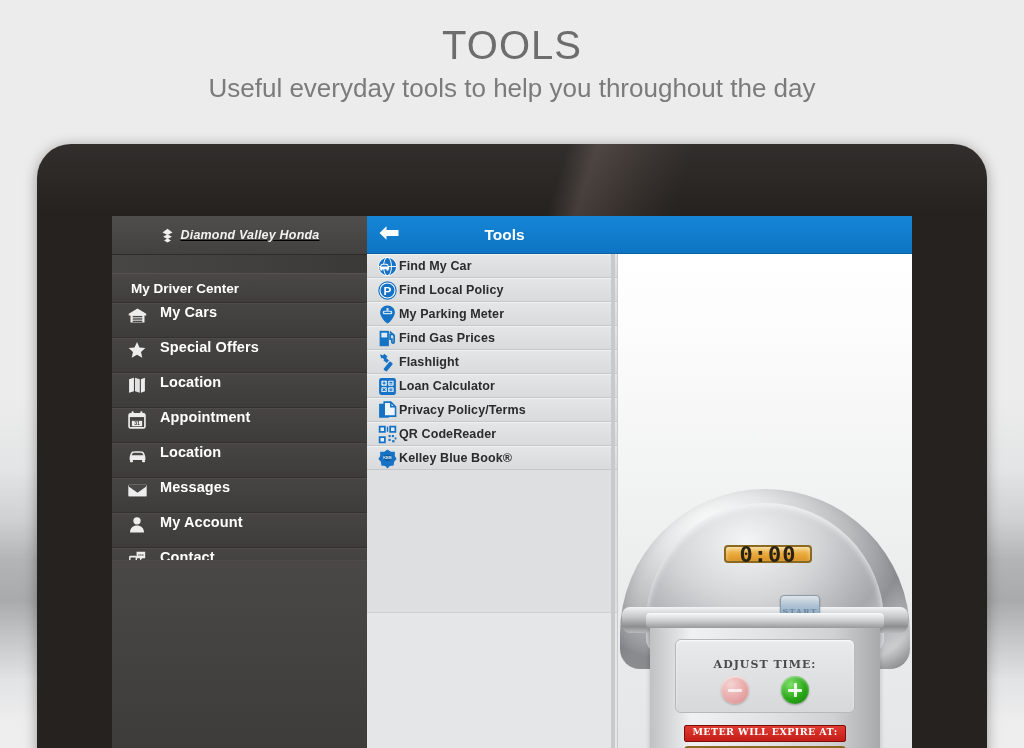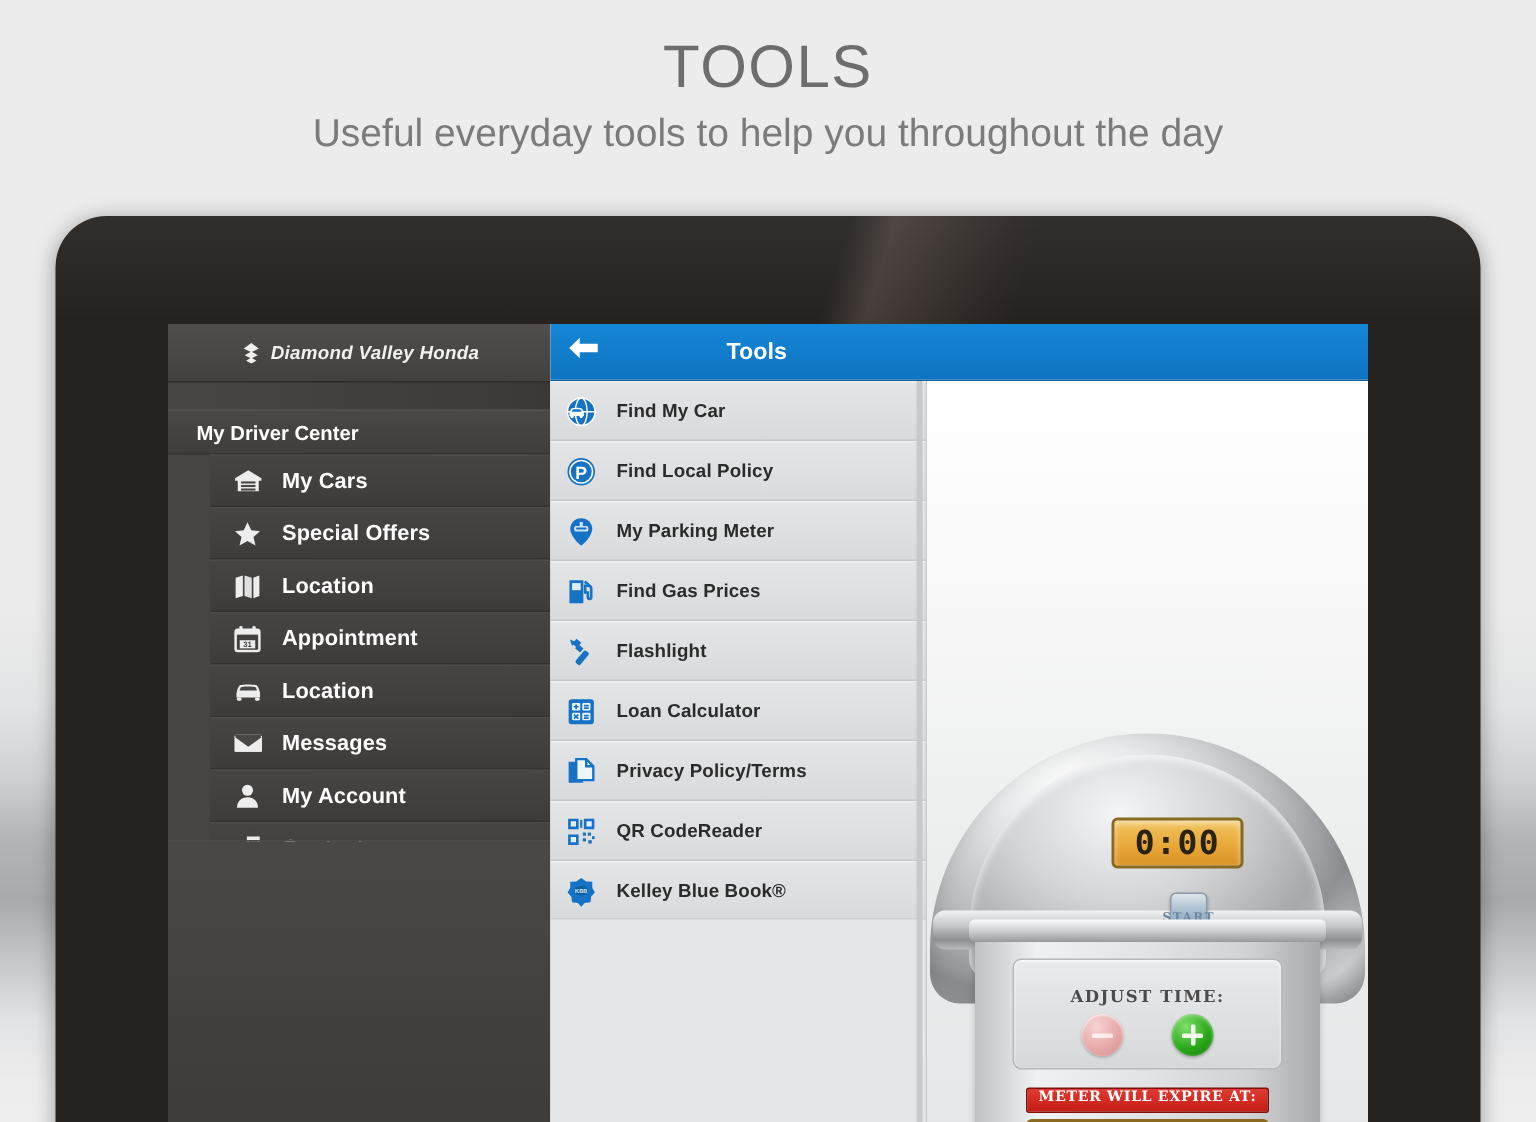--- a/index.html
+++ b/index.html
@@ -57,40 +57,40 @@
   .sidebar{
     width:255px; height:568px; flex:0 0 255px;
     background:linear-gradient(to right,#484645,#413f3e 60%,#3b3938);
     position:relative;
   }
   .brand{
     height:39px; display:flex; align-items:center; justify-content:center;
     background:linear-gradient(to bottom,#504e4d,#434140);
     border-bottom:1px solid #2e2c2b;
     gap:6px;
+    text-decoration:underline;
   }
   .brand-logo{ width:15px; height:15px; display:block; }
   .brand-name{
     color:#f1f1f1; font-size:12.5px; font-style:italic; font-weight:700;
     letter-spacing:.2px;
   }
   .drivercenter{
     height:30px; display:flex; align-items:center; padding-left:19px;
     color:#fff; font-size:13.5px; font-weight:700;
     background:linear-gradient(to bottom,#4a4847,#403e3d);
     border-bottom:1px solid #343231;
     border-top:1px solid #56534f;
     margin-top:18px;
   }
   .nav-item{
-    height:35px; display:flex; align-items:center; padding-left:14px;
+    height:35px; display:flex; align-items:flex-start; padding-left:14px;
     border-bottom:1px solid #343231; border-top:1px solid #4e4b4a;
     background:linear-gradient(to bottom,#474544,#3e3c3b);
     gap:12px;
-    margin-left:28px;
   }
   .nav-item.selected{
     background:linear-gradient(to bottom,#55524f,#46443f);
   }
   .nav-ico{ width:22px; height:22px; display:flex; align-items:center; justify-content:center; flex:0 0 22px; }
   .nav-ico svg{ display:block; }
   .nav-label{ color:#fff; font-size:14.5px; font-weight:700; letter-spacing:.1px; }
   .sidebar-fill{
     position:absolute; left:0; right:0; top:344px; bottom:0;
     background:linear-gradient(to bottom,#4a4847,#3c3a39);
@@ -114,21 +114,21 @@
     position:absolute; left:0; right:0; text-align:center;
     color:#fff; font-size:15.5px; font-weight:700;
     transform:translateX(-135px);
   }
   .content{ display:flex; height:530px; }
   .toollist{
     width:251px; flex:0 0 251px; background:#dedfe0;
     position:relative; border-right:1px solid #c9cacb;
   }
   .tool-item{
-    height:40px; display:flex; align-items:center; padding-left:10px; gap:13px;
+    height:24px; display:flex; align-items:center; padding-left:10px; gap:1px;
     background:linear-gradient(to bottom,#e4e5e6,#d9dadb);
     border-bottom:1px solid #c6c7c8;
     border-top:1px solid #eff0f0;
   }
   .tool-ico{ width:21px; height:21px; flex:0 0 21px; display:flex; align-items:center; justify-content:center; }
   .tool-ico svg{ display:block; }
   .tool-label{ color:#2b2b2b; font-size:12.5px; font-weight:700; letter-spacing:.1px; }
   .toollist-empty{
     position:absolute; left:0; right:0; top:358px; bottom:0;
     background:#e5e6e7; border-top:1px solid #cfd0d1;
@@ -160,33 +160,33 @@
     border-radius:119px 119px 14px 14px;
     background:radial-gradient(ellipse at 42% 26%, #f4f5f6 0%, #d2d4d6 38%, #a6a8ab 72%, #cfd1d3 100%);
     box-shadow:inset 0 3px 6px rgba(255,255,255,.7);
   }
   .meter-dome-band{
     position:absolute; left:2px; top:118px; width:286px; height:26px;
     border-radius:8px;
     background:linear-gradient(to bottom,#f2f3f4,#c3c5c7 40%,#8c8e90 75%,#b8babc);
   }
   .meter-display{
-    position:absolute; left:121px; top:56px; width:88px; height:34px;
+    position:absolute; left:104px; top:56px; width:88px; height:18px;
     border-radius:4px;
     background:linear-gradient(to bottom,#f1c460,#e9a83a 55%,#d99224);
     border:2px solid #8a6a20;
     display:flex; align-items:center; justify-content:center;
     box-shadow:inset 0 2px 4px rgba(255,255,255,.55);
   }
   .meter-display span{
     font-family:"DejaVu Sans Mono", monospace;
     font-size:22px; font-weight:700; color:#2a2213; letter-spacing:1px;
   }
   .meter-start{
-    position:absolute; left:160px; top:106px; width:25px; height:26px;
+    position:absolute; left:160px; top:106px; width:40px; height:26px;
     border-radius:4px 4px 3px 3px;
     background:linear-gradient(to bottom,#dfe5ea,#aec2d4 40%,#7e9cb8);
     border:1px solid #8a9aa8;
     display:flex; align-items:flex-end; justify-content:center;
     box-shadow:0 1px 2px rgba(0,0,0,.3);
   }
   .meter-start span{
     font-size:8px; font-weight:700; color:#6d88a0; letter-spacing:1px;
     padding-bottom:4px;
     font-family:"DejaVu Serif", serif;

